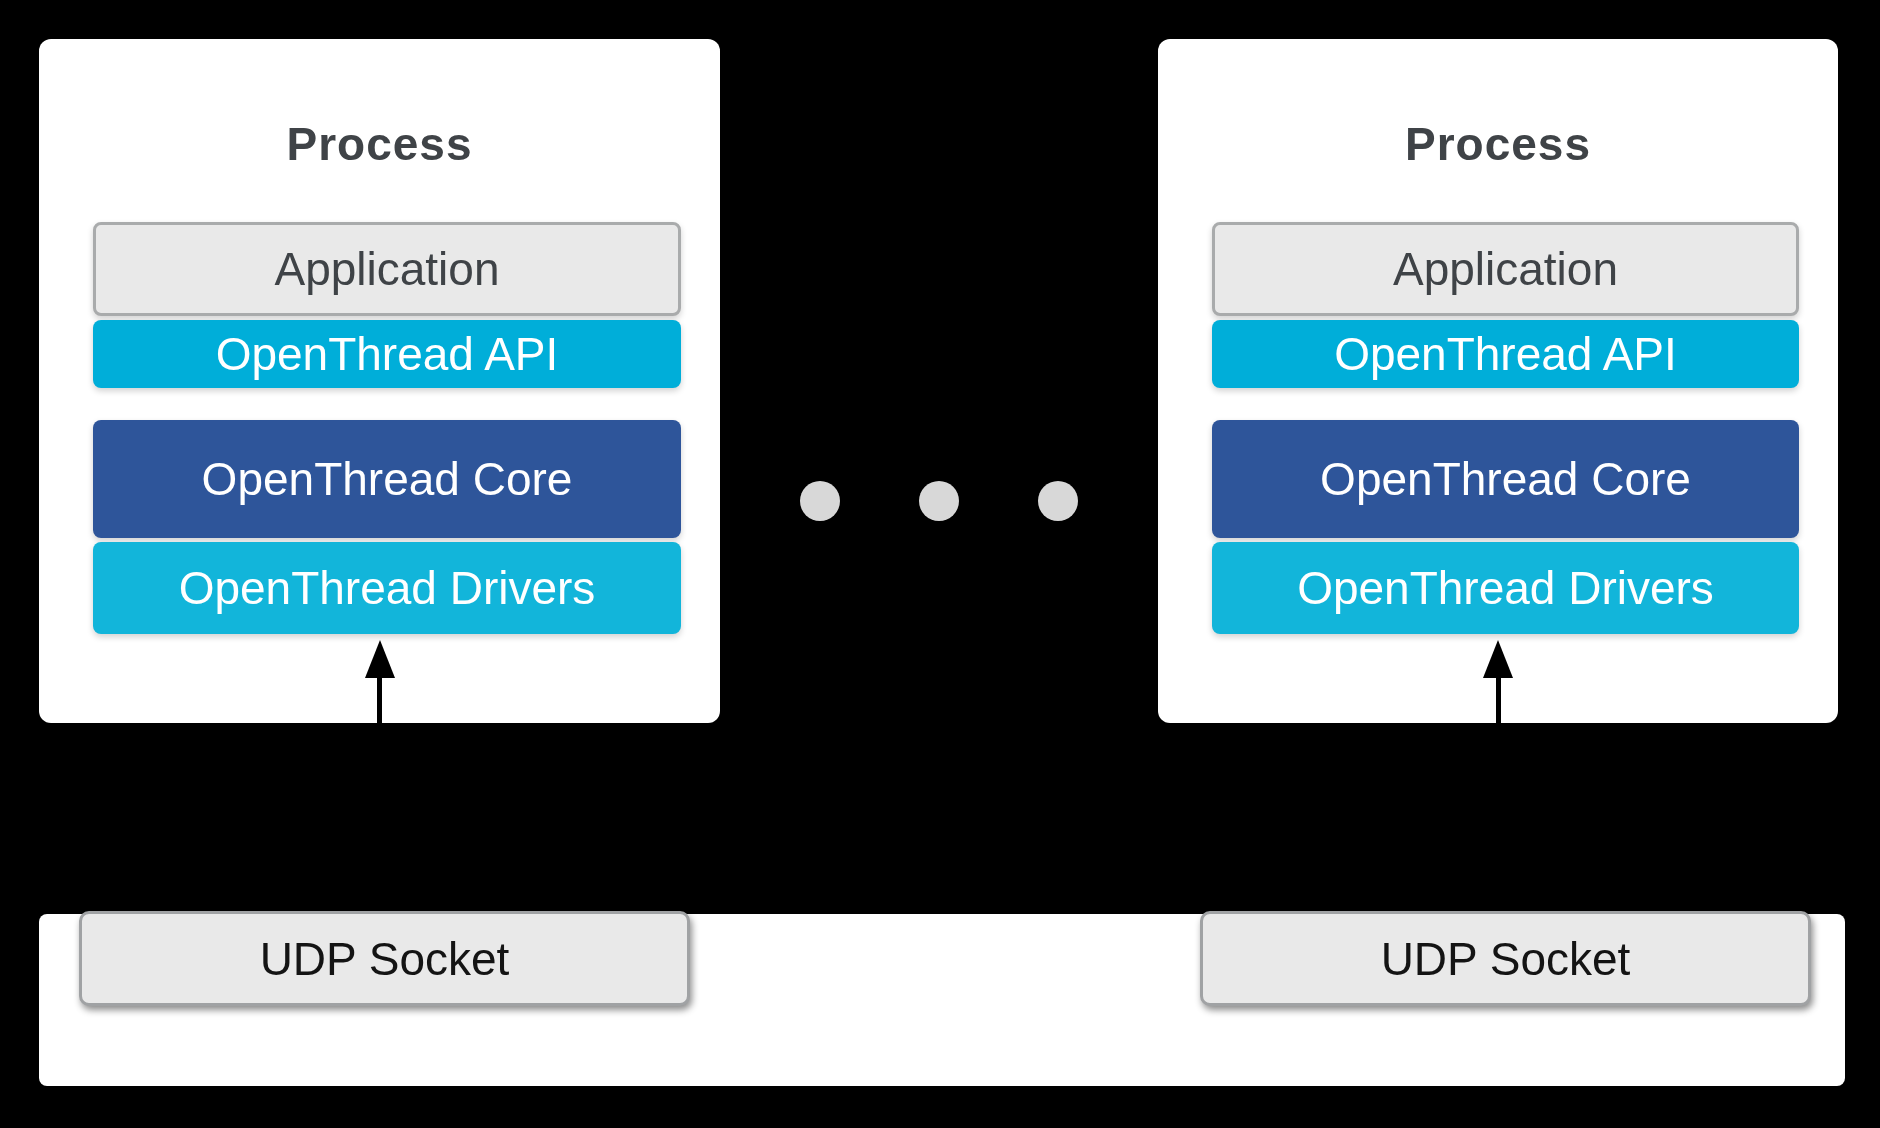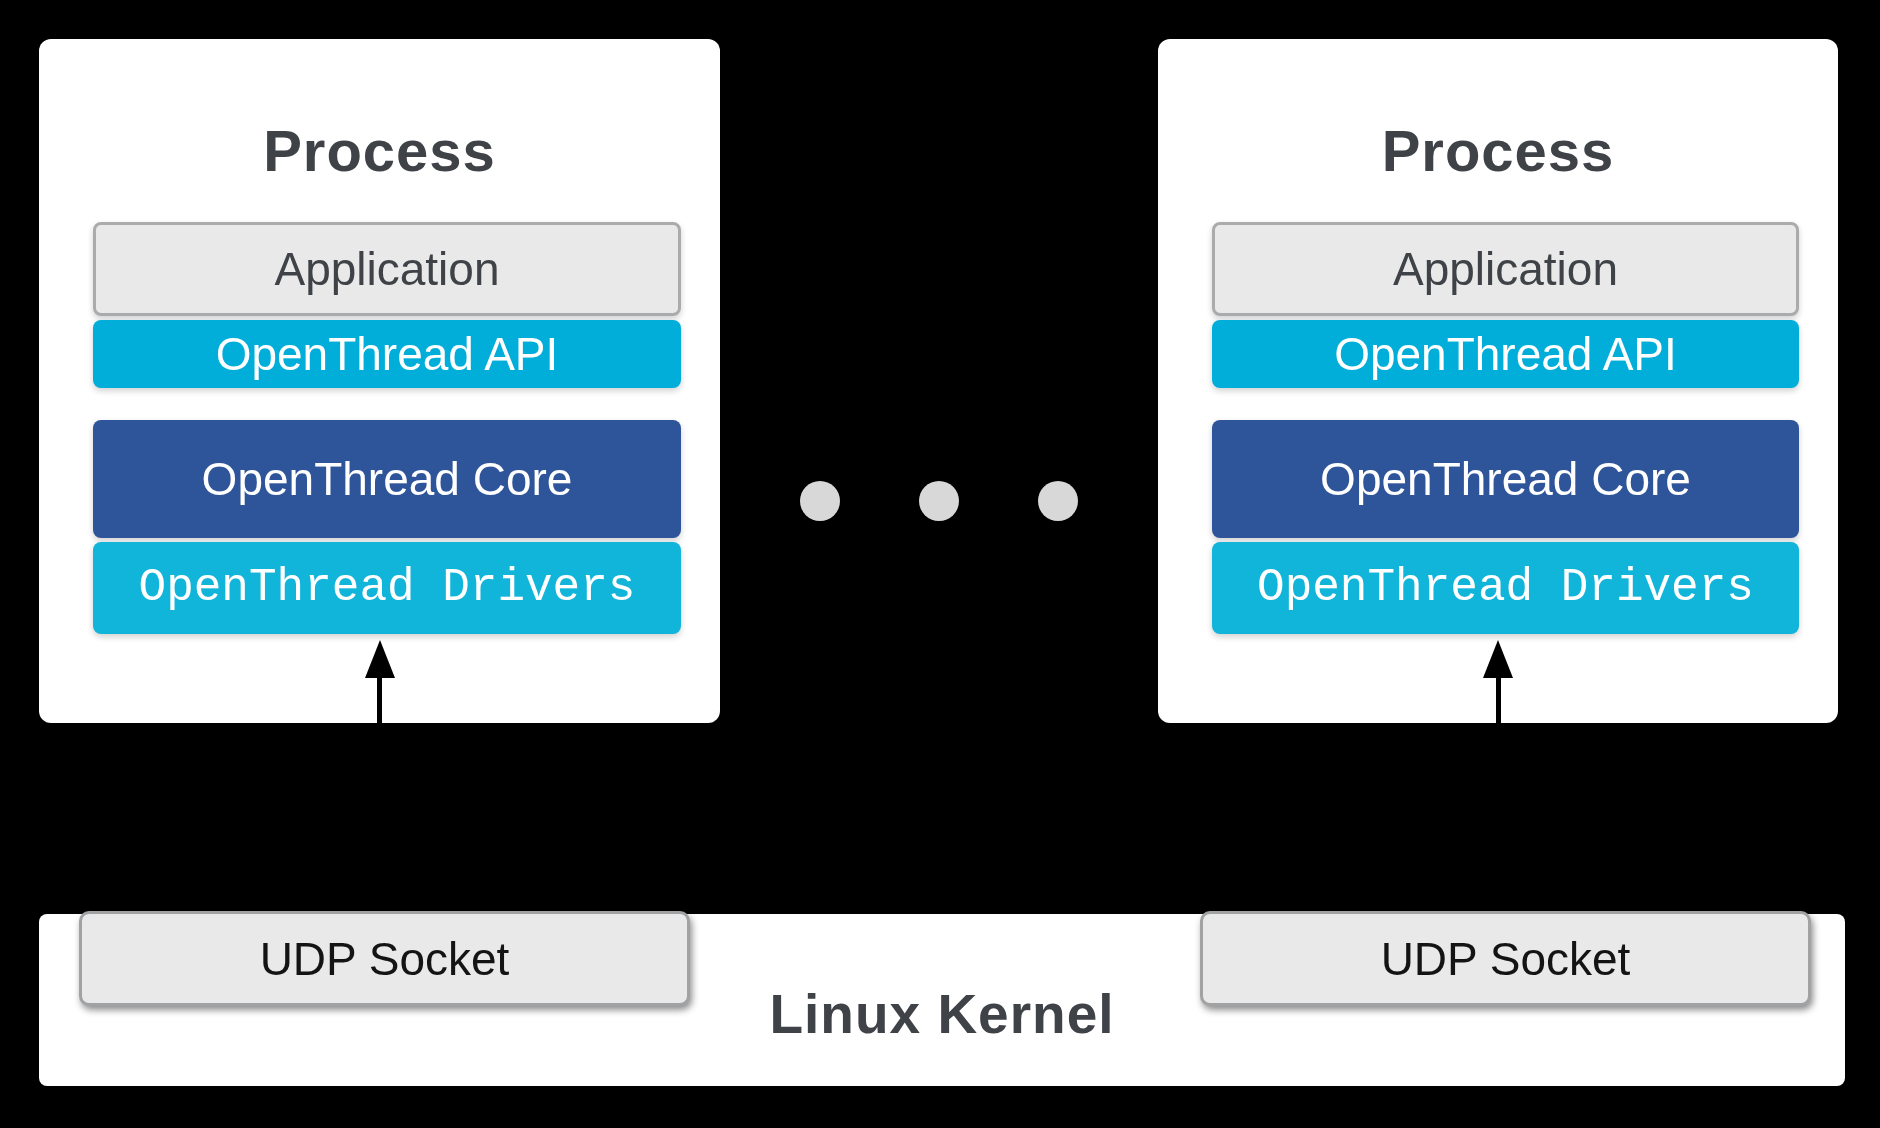--- a/index.html
+++ b/index.html
@@ -34,21 +34,21 @@
     background:var(--card);
     border-radius:12px;
   }
   .process-card.left{left:39px;}
   .process-card.right{left:1158px;width:680px;}
 
   .process-title{
     position:absolute;
     top:78px;left:0;right:0;
     text-align:center;
-    font-size:58px;
+    font-size:46px;
     font-weight:bold;
     color:var(--text-dark);
     letter-spacing:1px;
   }
 
   .layer{
     position:absolute;
     left:39px;right:39px;
     border-radius:8px;
     display:flex;
@@ -71,21 +71,20 @@
   }
   .layer-core{
     top:381px;height:118px;
     background:var(--core);
     color:var(--text-light);
   }
   .layer-drivers{
     top:503px;height:92px;
     background:var(--drivers);
     color:var(--text-light);
-    font-family:Liberation Mono, monospace;
   }
 
   
   .up-arrow{
     position:absolute;
     left:50%;
     bottom:0;
     transform:translateX(-50%);
     width:30px;
     height:83px;
@@ -191,16 +190,15 @@
 
   <div class="dots">
       <div class="dot"></div>
       <div class="dot"></div>
       <div class="dot"></div>
     </div>
 
   <div class="kernel-bar">
     <div class="udp-box left">UDP Socket</div>
     <div class="udp-box right">UDP Socket</div>
-    <div class="kernel-label">Linux Kernel</div>
   </div>
 
 </div>
 
 </body></html>

